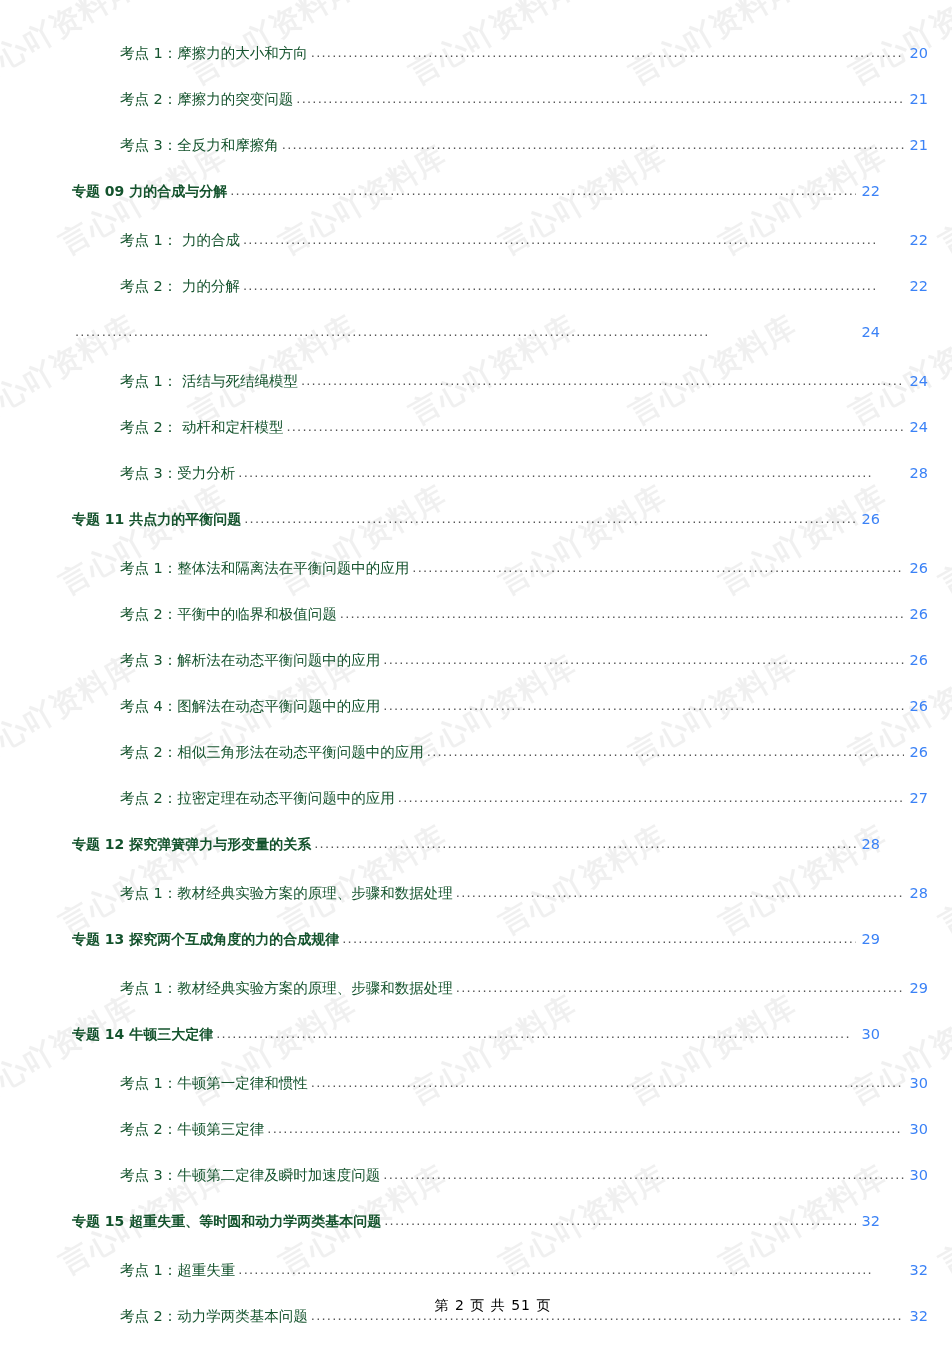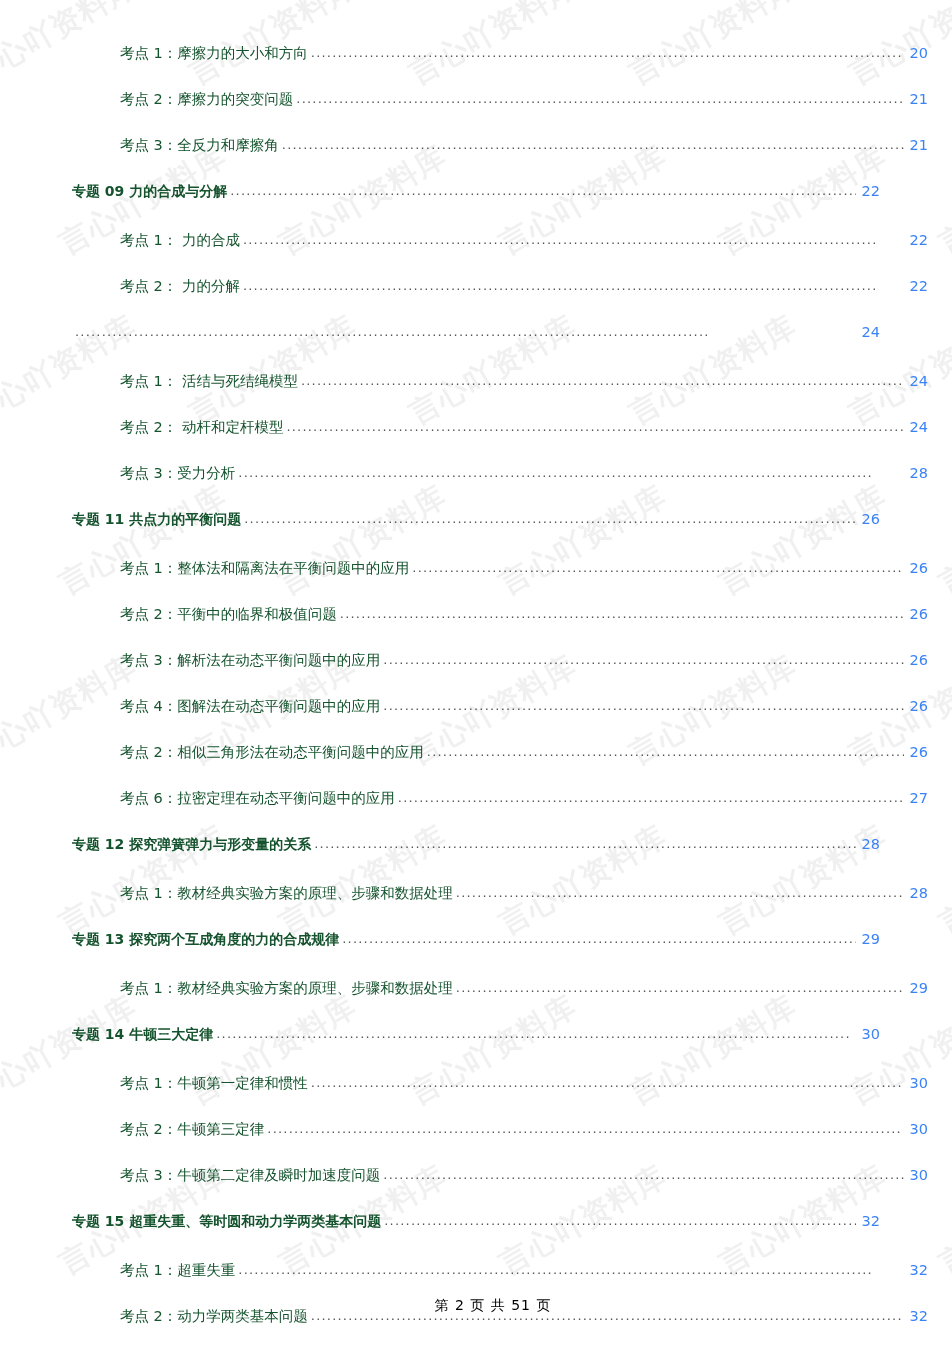--- a/index.html
+++ b/index.html
@@ -238,21 +238,21 @@
         <span class="toc-label">考点 4：图解法在动态平衡问题中的应用</span>
         <span class="toc-dots">.......................................................................................................................</span>
         <span class="toc-page">26</span>
       </div>
       <div class="toc-row level2">
         <span class="toc-label">考点 2：相似三角形法在动态平衡问题中的应用</span>
         <span class="toc-dots">.......................................................................................................................</span>
         <span class="toc-page">26</span>
       </div>
       <div class="toc-row level2">
-        <span class="toc-label">考点 6：拉密定理在动态平衡问题中的应用</span>
+        <span class="toc-label">考点 2：拉密定理在动态平衡问题中的应用</span>
         <span class="toc-dots">.......................................................................................................................</span>
         <span class="toc-page">27</span>
       </div>
       <div class="toc-row level1">
         <span class="toc-label">专题 12 探究弹簧弹力与形变量的关系</span>
         <span class="toc-dots">.......................................................................................................................</span>
         <span class="toc-page">28</span>
       </div>
       <div class="toc-row level2">
         <span class="toc-label">考点 1：教材经典实验方案的原理、步骤和数据处理</span>

